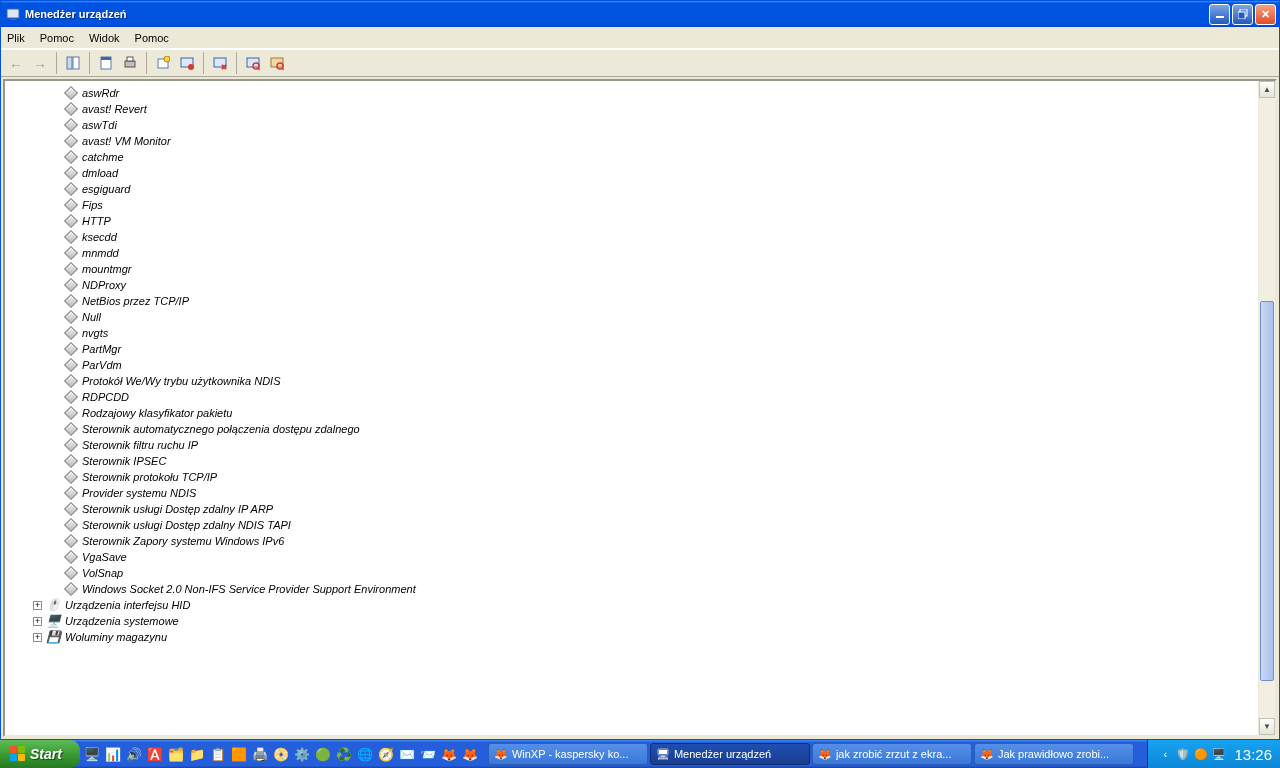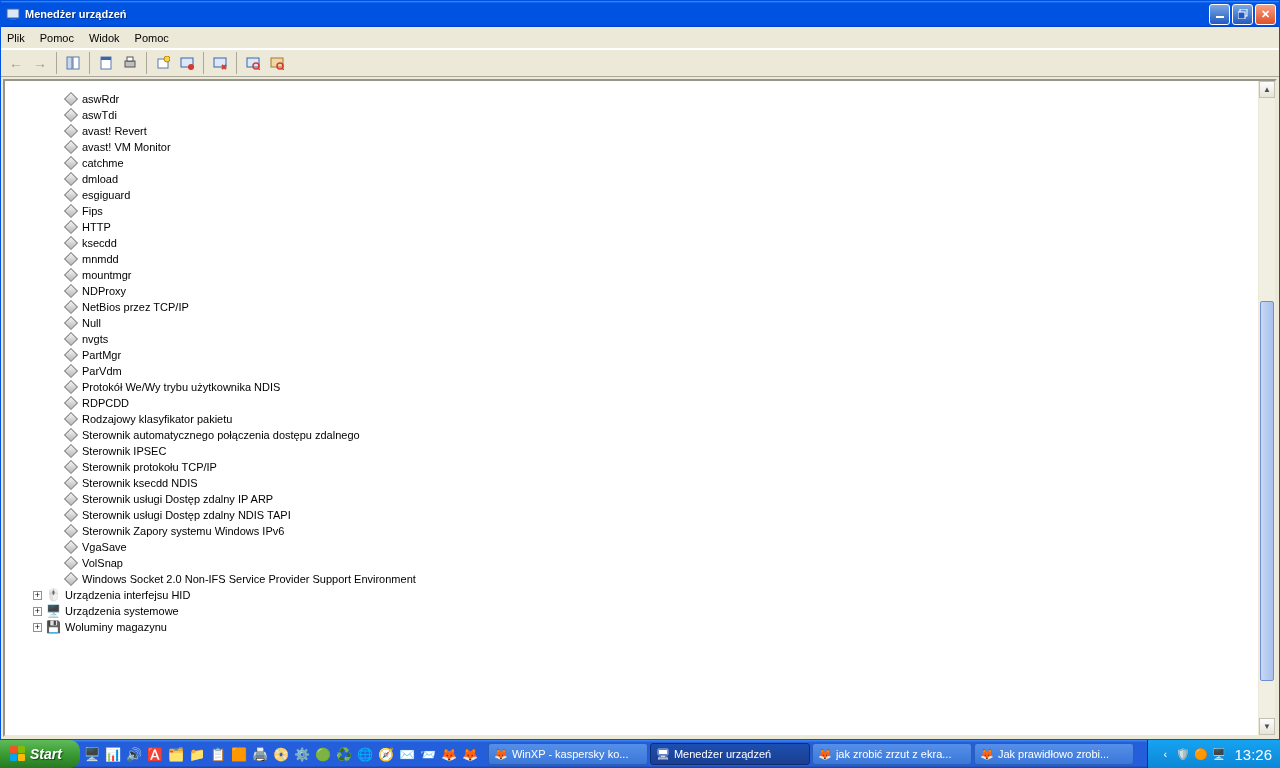--- a/index.html
+++ b/index.html
@@ -16,21 +16,21 @@
   .menubar span { cursor: default; }
   .toolbar { height: 28px; background: #ece9d8; border-top:1px solid #fff; border-bottom: 1px solid #aca899; display: flex; align-items: center; padding: 0 4px; gap: 2px; }
   .tbtn { width: 22px; height: 22px; display:flex; align-items:center; justify-content:center; border:1px solid transparent; }
   .toolsep { width:1px; height:22px; background:#aca899; margin:0 3px; }
   .arrow { font-size:14px; color:#9b9b9b; }
   .content { flex:1; background:#fff; border:2px inset #ece9d8; margin:2px; position:relative; overflow:hidden; }
   .scrollv { position:absolute; right:0; top:0; bottom:0; width:17px; background:#f1efe2; border-left:1px solid #ece9d8; }
   .scrollv .up, .scrollv .dn { height:17px; background:linear-gradient(#fdfdfd,#e6e4d7); border:1px solid #c3c1b3; display:flex; align-items:center; justify-content:center; font-size:8px; color:#4d4d4d; }
   .scrollv .dn { position:absolute; bottom:0; left:0; right:0; }
   .scrollv .thumb { position:absolute; left:1px; right:1px; top:220px; height:380px; background:linear-gradient(to right,#c9d8f5,#a8c0ec); border:1px solid #6e8fd0; border-radius:2px; }
-  .tree { position:absolute; left:0; right:17px; top:0; bottom:0; overflow:hidden; padding-top:10px; }
+  .tree { position:absolute; left:0; right:17px; top:0; bottom:0; overflow:hidden; padding-top:4px;font-style:italic; }
   .row { height:16px; display:flex; align-items:center; white-space:nowrap; }
   .row.d1 { padding-left:58px; }
   .row.d0 { padding-left:28px; }
   .devicon { width:16px; height:14px; margin-right:3px; display:flex; align-items:center; justify-content:center; position:relative; }
   .diamond { width:10px; height:10px; transform:rotate(45deg); background:linear-gradient(135deg,#f5f5f5,#b8b8b8); border:1px solid #7a7a7a; }
   .warn { position:absolute; right:-2px; bottom:-2px; width:9px; height:9px; background:#ffd400; border:1px solid #a17d00; border-radius:50%; font-size:7px; line-height:7px; text-align:center; color:#000; }
   .lbl.sel { background:#316ac5; color:#fff; padding:0 2px; }
   .exp { width:9px; height:9px; border:1px solid #919191; background:#fff; display:flex; align-items:center; justify-content:center; font-size:9px; line-height:7px; margin-right:4px; color:#000; }
   .caticon { width:16px; height:14px; display:flex; align-items:center; justify-content:center; margin-right:3px; font-size:12px; }
   
@@ -153,32 +153,32 @@
         <div class="row d1">
           <span class="devicon">
             <span class="diamond"></span>
           </span>
           <span class="lbl">aswRdr</span>
         </div>
         <div class="row d1">
           <span class="devicon">
             <span class="diamond"></span>
           </span>
+          <span class="lbl">avast! Revert</span>
+        </div>
+        <div class="row d1">
+          <span class="devicon">
+            <span class="diamond"></span>
+          </span>
           <span class="lbl">aswTdi</span>
         </div>
         <div class="row d1">
           <span class="devicon">
             <span class="diamond"></span>
           </span>
-          <span class="lbl">avast! Revert</span>
-        </div>
-        <div class="row d1">
-          <span class="devicon">
-            <span class="diamond"></span>
-          </span>
           <span class="lbl">avast! VM Monitor</span>
         </div>
         <div class="row d1">
           <span class="devicon">
             <span class="diamond"></span>
           </span>
           <span class="lbl">catchme</span>
         </div>
         <div class="row d1">
           <span class="devicon">
@@ -279,33 +279,39 @@
         <div class="row d1">
           <span class="devicon">
             <span class="diamond"></span>
           </span>
           <span class="lbl">Sterownik automatycznego połączenia dostępu zdalnego</span>
         </div>
         <div class="row d1">
           <span class="devicon">
             <span class="diamond"></span>
           </span>
+          <span class="lbl">Sterownik filtru ruchu IP</span>
+        </div>
+        <div class="row d1">
+          <span class="devicon">
+            <span class="diamond"></span>
+          </span>
           <span class="lbl">Sterownik IPSEC</span>
         </div>
         <div class="row d1">
           <span class="devicon">
             <span class="diamond"></span>
           </span>
           <span class="lbl">Sterownik protokołu TCP/IP</span>
         </div>
         <div class="row d1">
           <span class="devicon">
             <span class="diamond"></span>
           </span>
-          <span class="lbl">Sterownik ksecdd NDIS</span>
+          <span class="lbl">Provider systemu NDIS</span>
         </div>
         <div class="row d1">
           <span class="devicon">
             <span class="diamond"></span>
           </span>
           <span class="lbl">Sterownik usługi Dostęp zdalny IP ARP</span>
         </div>
         <div class="row d1">
           <span class="devicon">
             <span class="diamond"></span>

